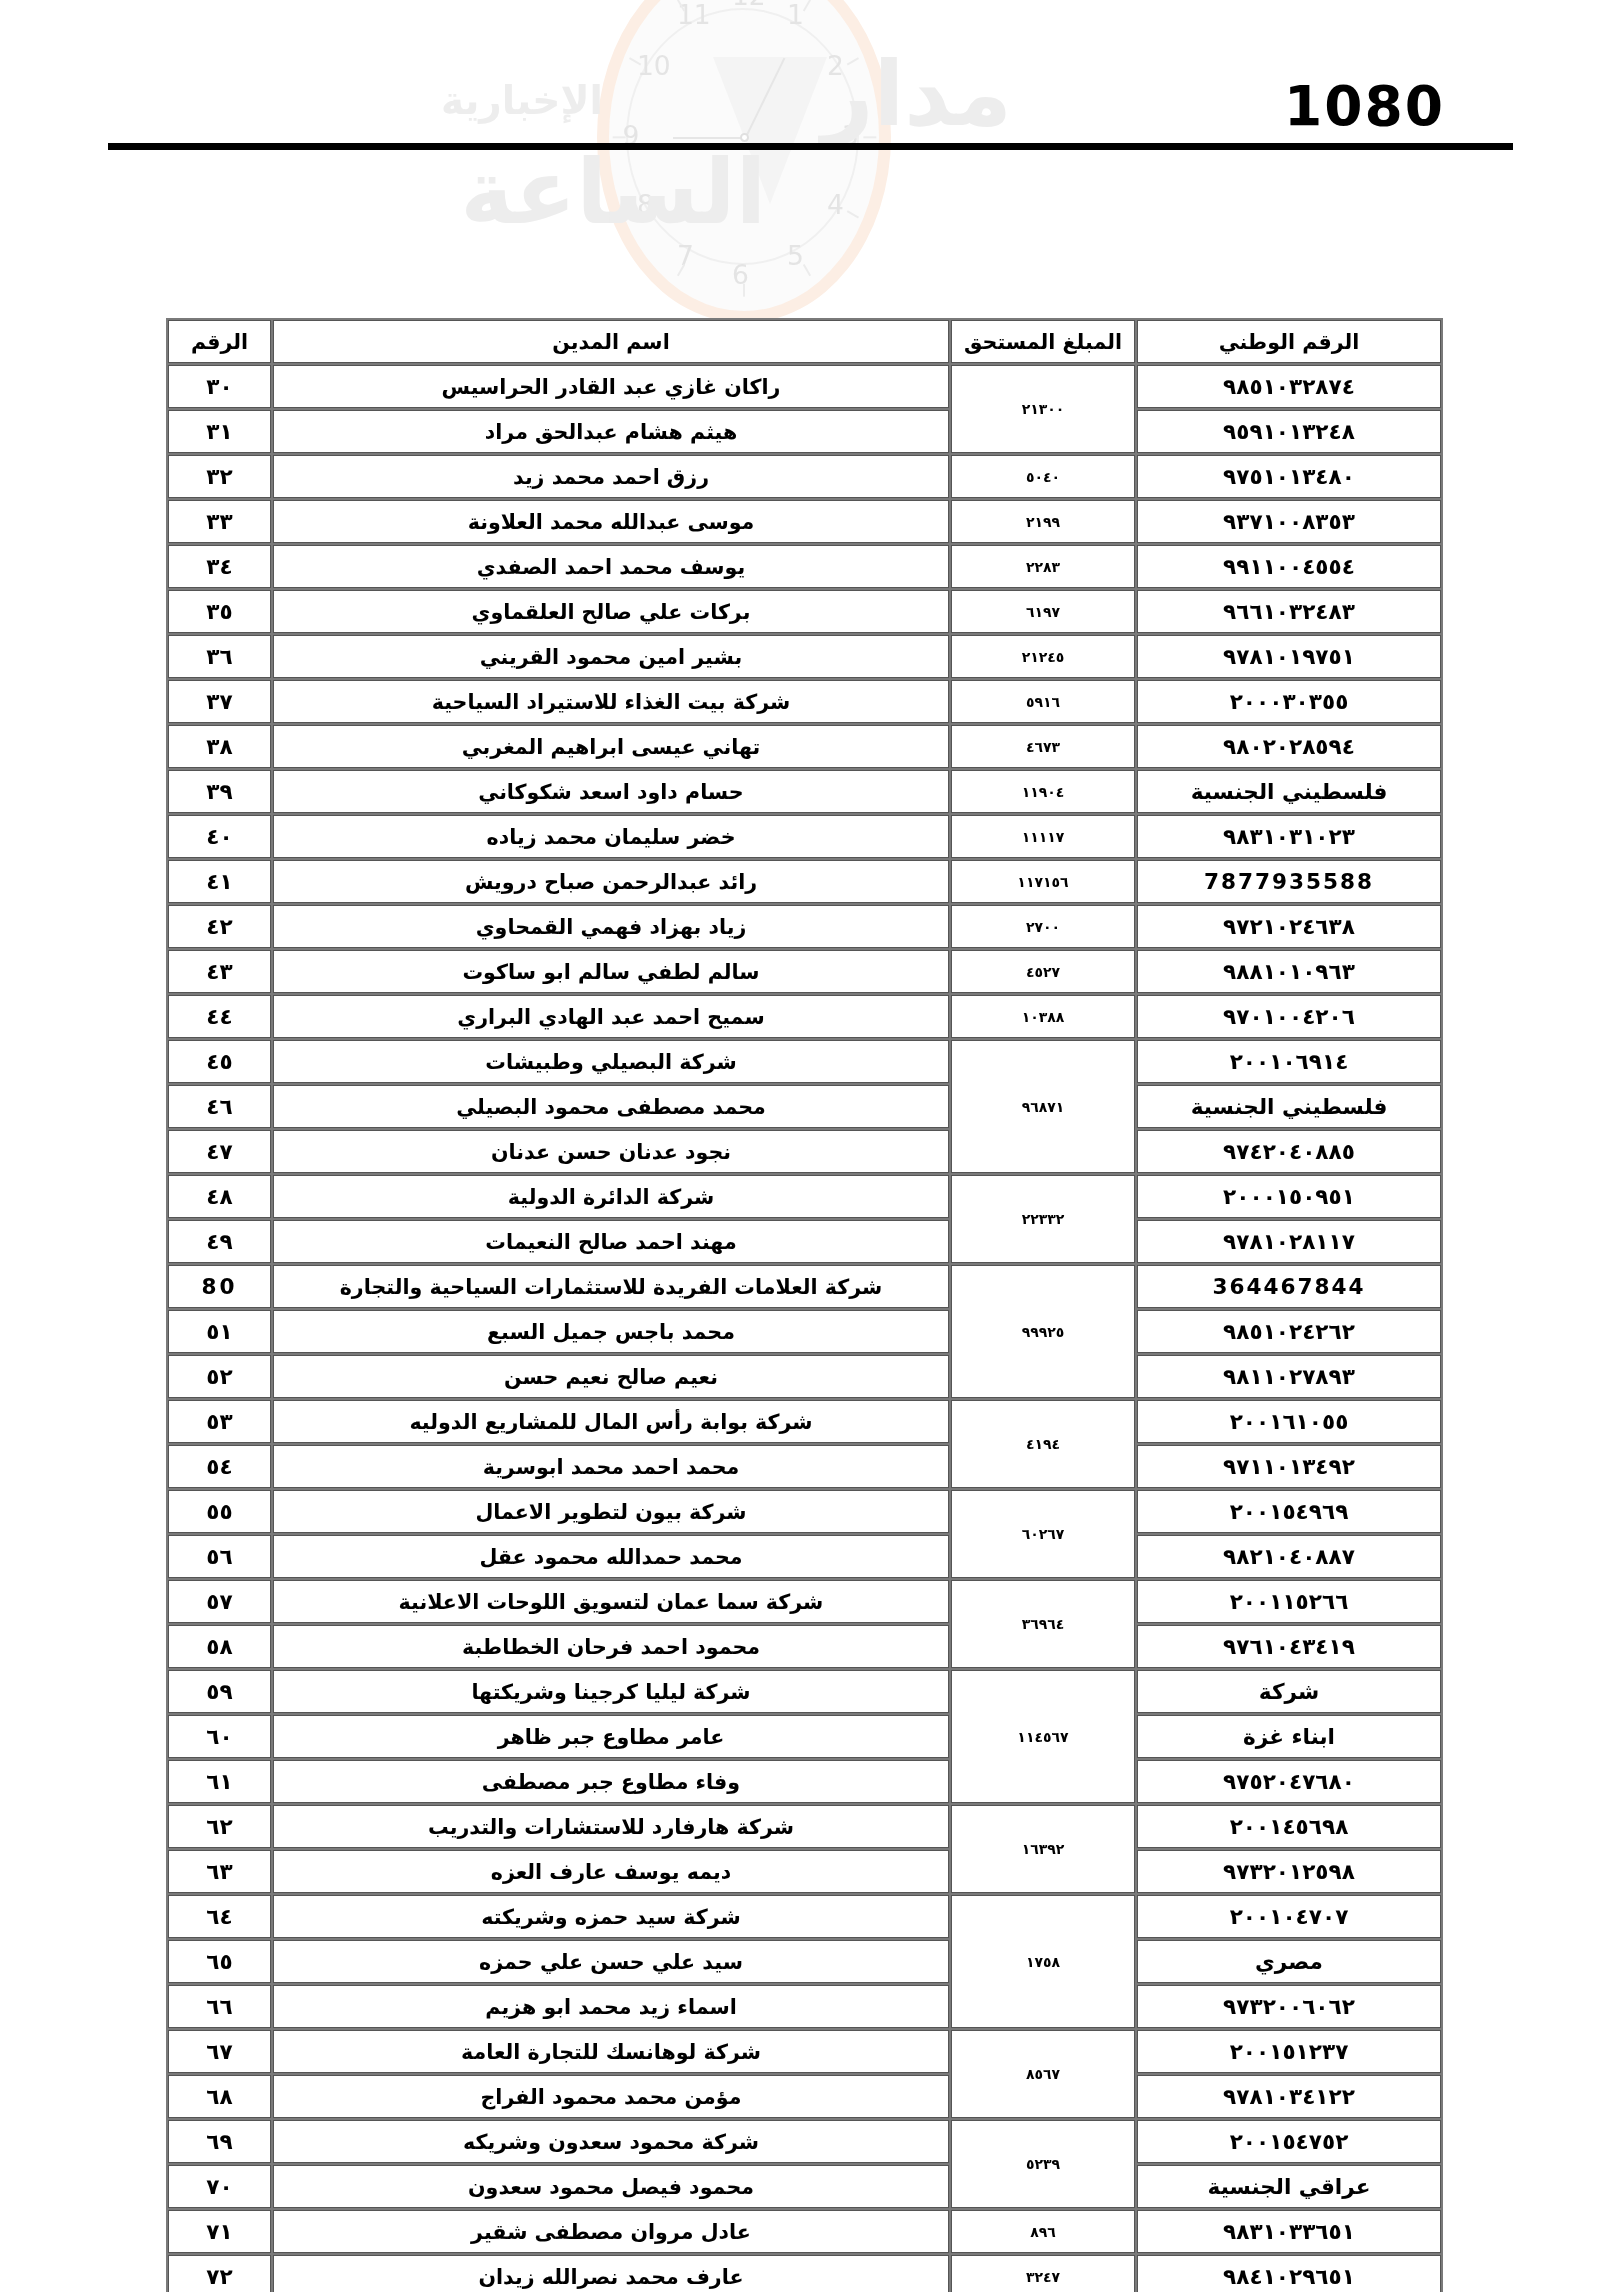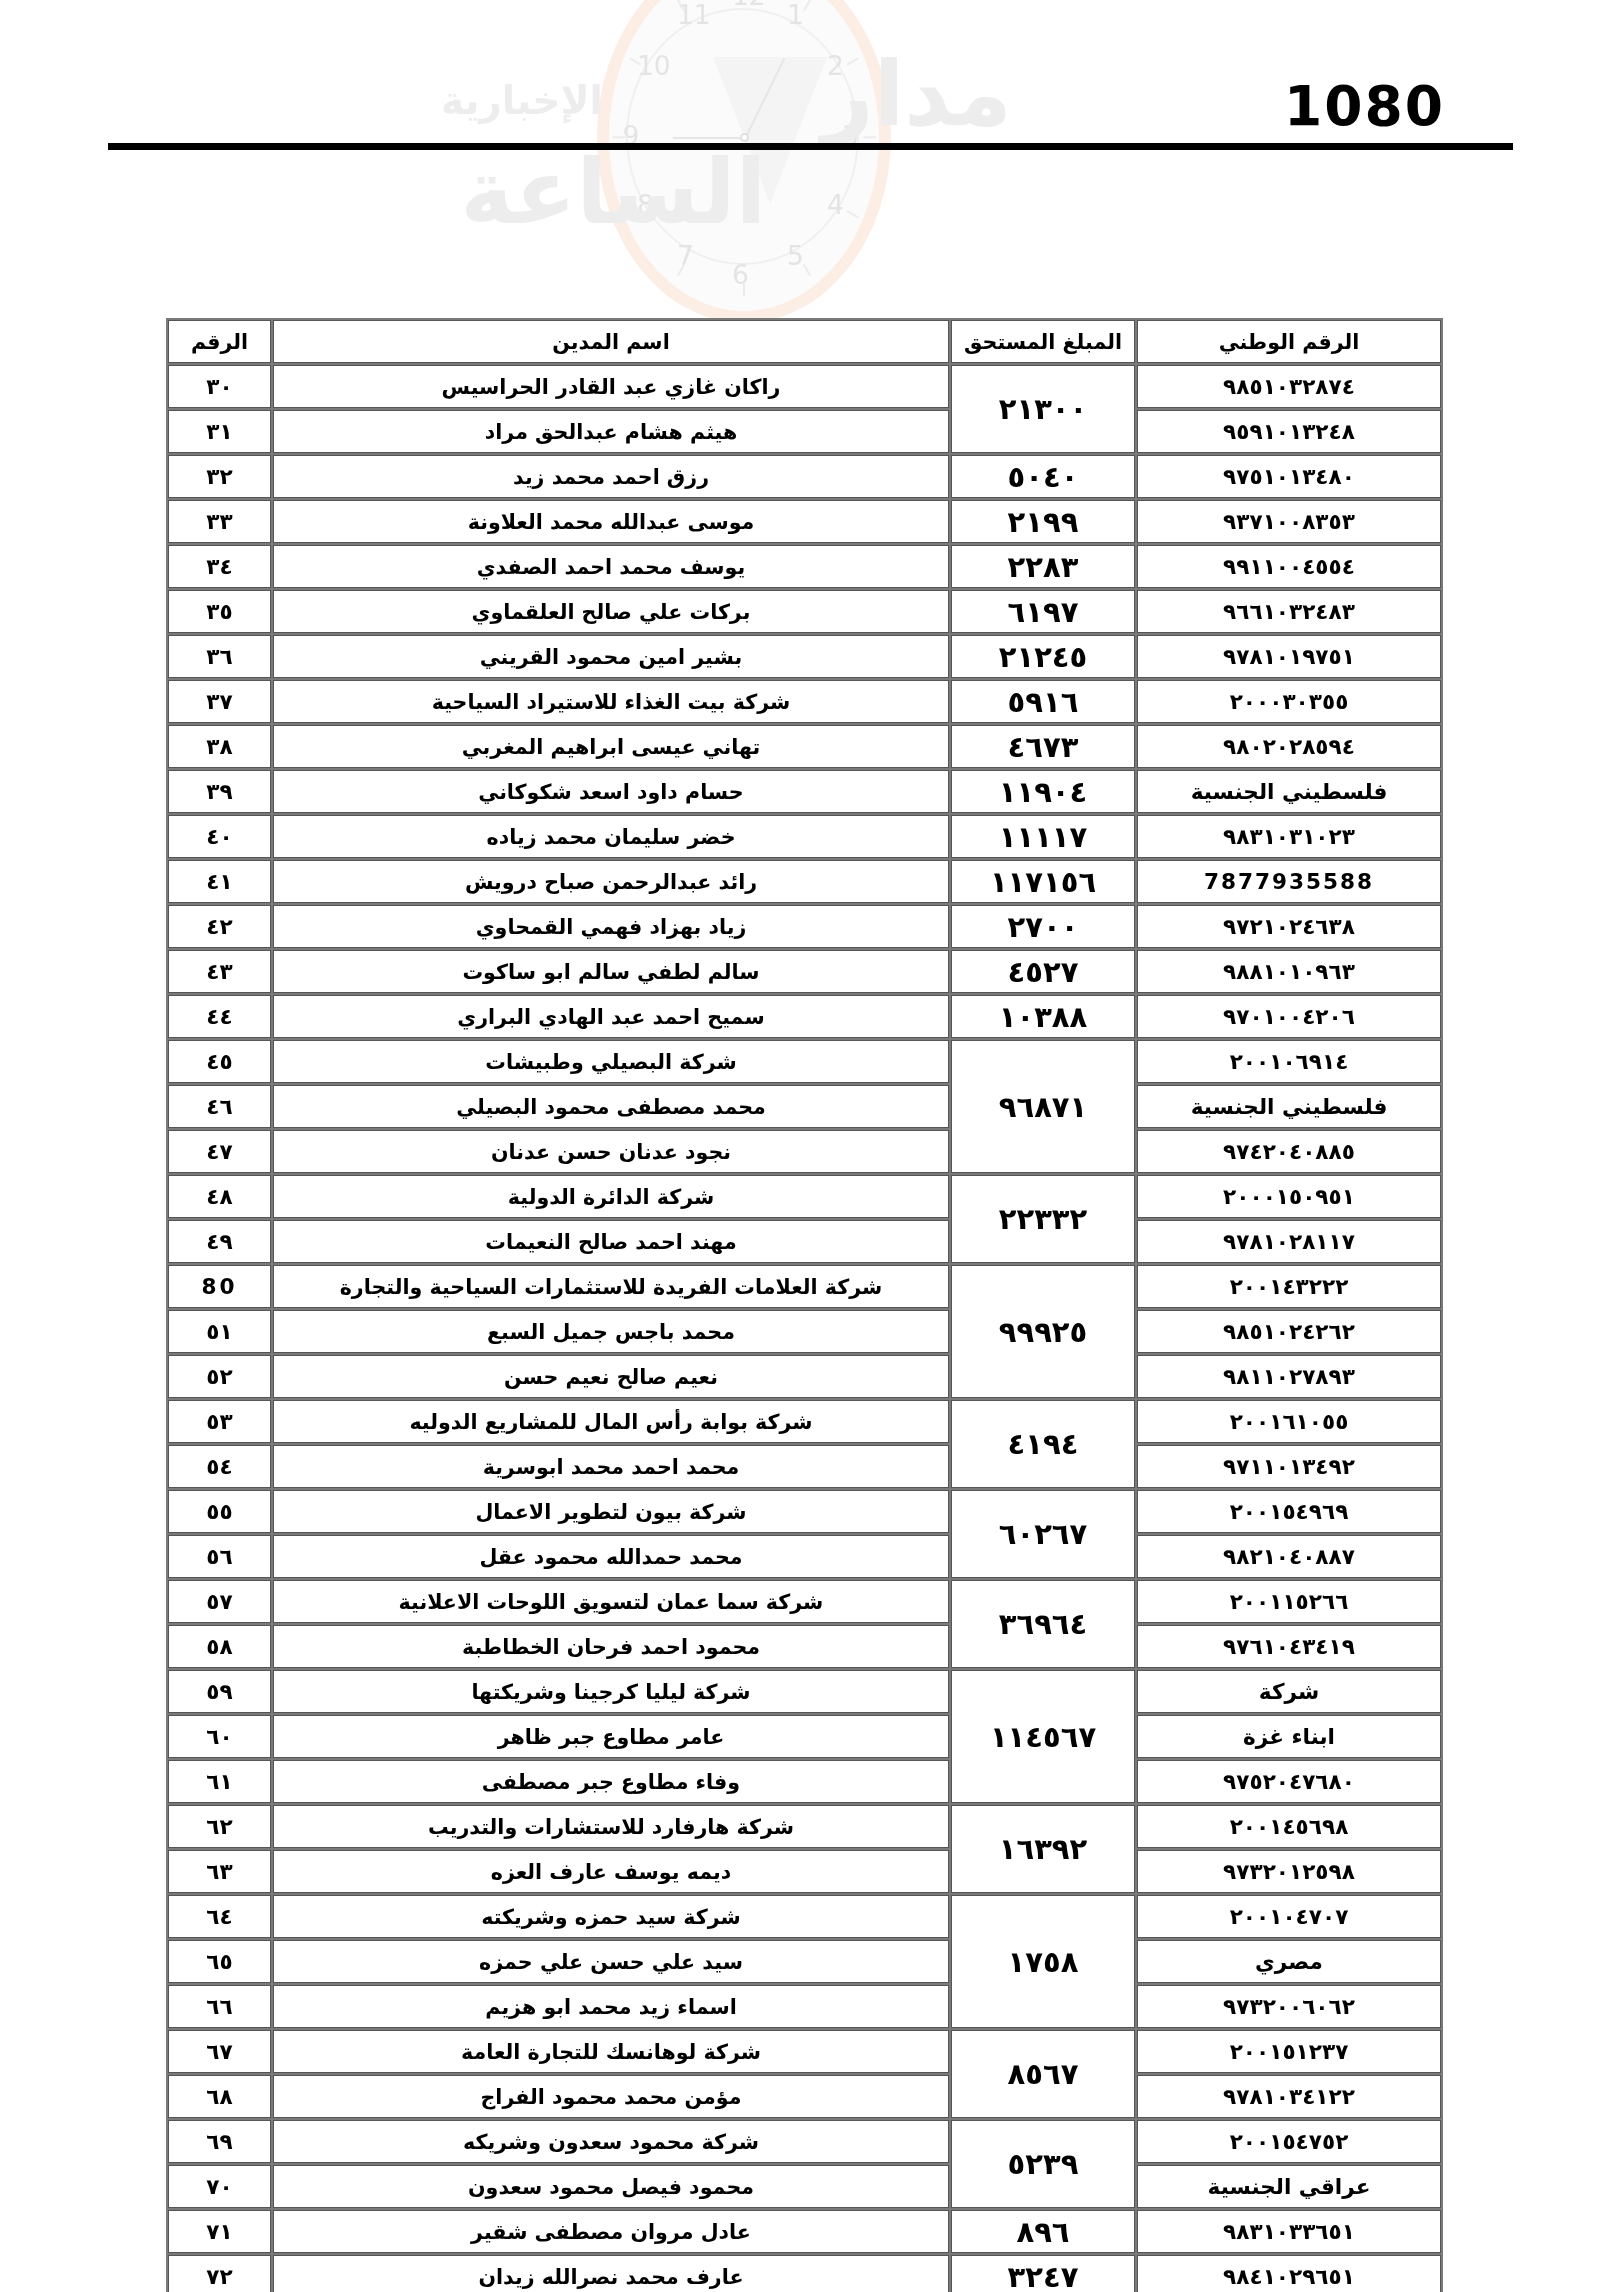--- a/index.html
+++ b/index.html
@@ -174,21 +174,21 @@
 
   thead th {
     font-size: 20.6px;
     height: 43px;
     letter-spacing: 0px;
   }
   th.h-name { text-align: center; }
 
   tbody td { height: 43px; font-size: 20.6px; }
   td.nid    { font-size: 21.6px; letter-spacing: 2px; }
-  td.amount { font-size: 29px; letter-spacing: 2px; }
+  td.amount { font-size: 14px; letter-spacing: 2px; }
   td.name   { text-align: right; padding-right: 13.7px; font-size: 20.6px; }
   td.num    { font-size: 21.6px; letter-spacing: 2.9px; }
 </style>
 </head>
 <body>
 
 <div class="wm-layer" id="wm-layer">
     <div class="wm-unit" style="left: 470px; top: -59px;">
       <div class="wm-clock">
         <div class="wm-ring"></div>
@@ -501,21 +501,21 @@
           <td class="amount" rowspan="2">٢٢٣٣٢</td>
           <td class="name">شركة الدائرة الدولية</td>
           <td class="num">٤٨</td>
         </tr>
         <tr>
           <td class="nid">٩٧٨١٠٢٨١١٧</td>
           <td class="name">مهند احمد صالح النعيمات</td>
           <td class="num">٤٩</td>
         </tr>
         <tr>
-          <td class="nid">٢٠٠١٤٣٢٢٢</td>
+          <td class="nid">364467844</td>
           <td class="amount" rowspan="3">٩٩٩٢٥</td>
           <td class="name">شركة العلامات الفريدة للاستثمارات السياحية والتجارة</td>
           <td class="num">80</td>
         </tr>
         <tr>
           <td class="nid">٩٨٥١٠٢٤٢٦٢</td>
           <td class="name">محمد باجس جميل السبع</td>
           <td class="num">٥١</td>
         </tr>
         <tr>

